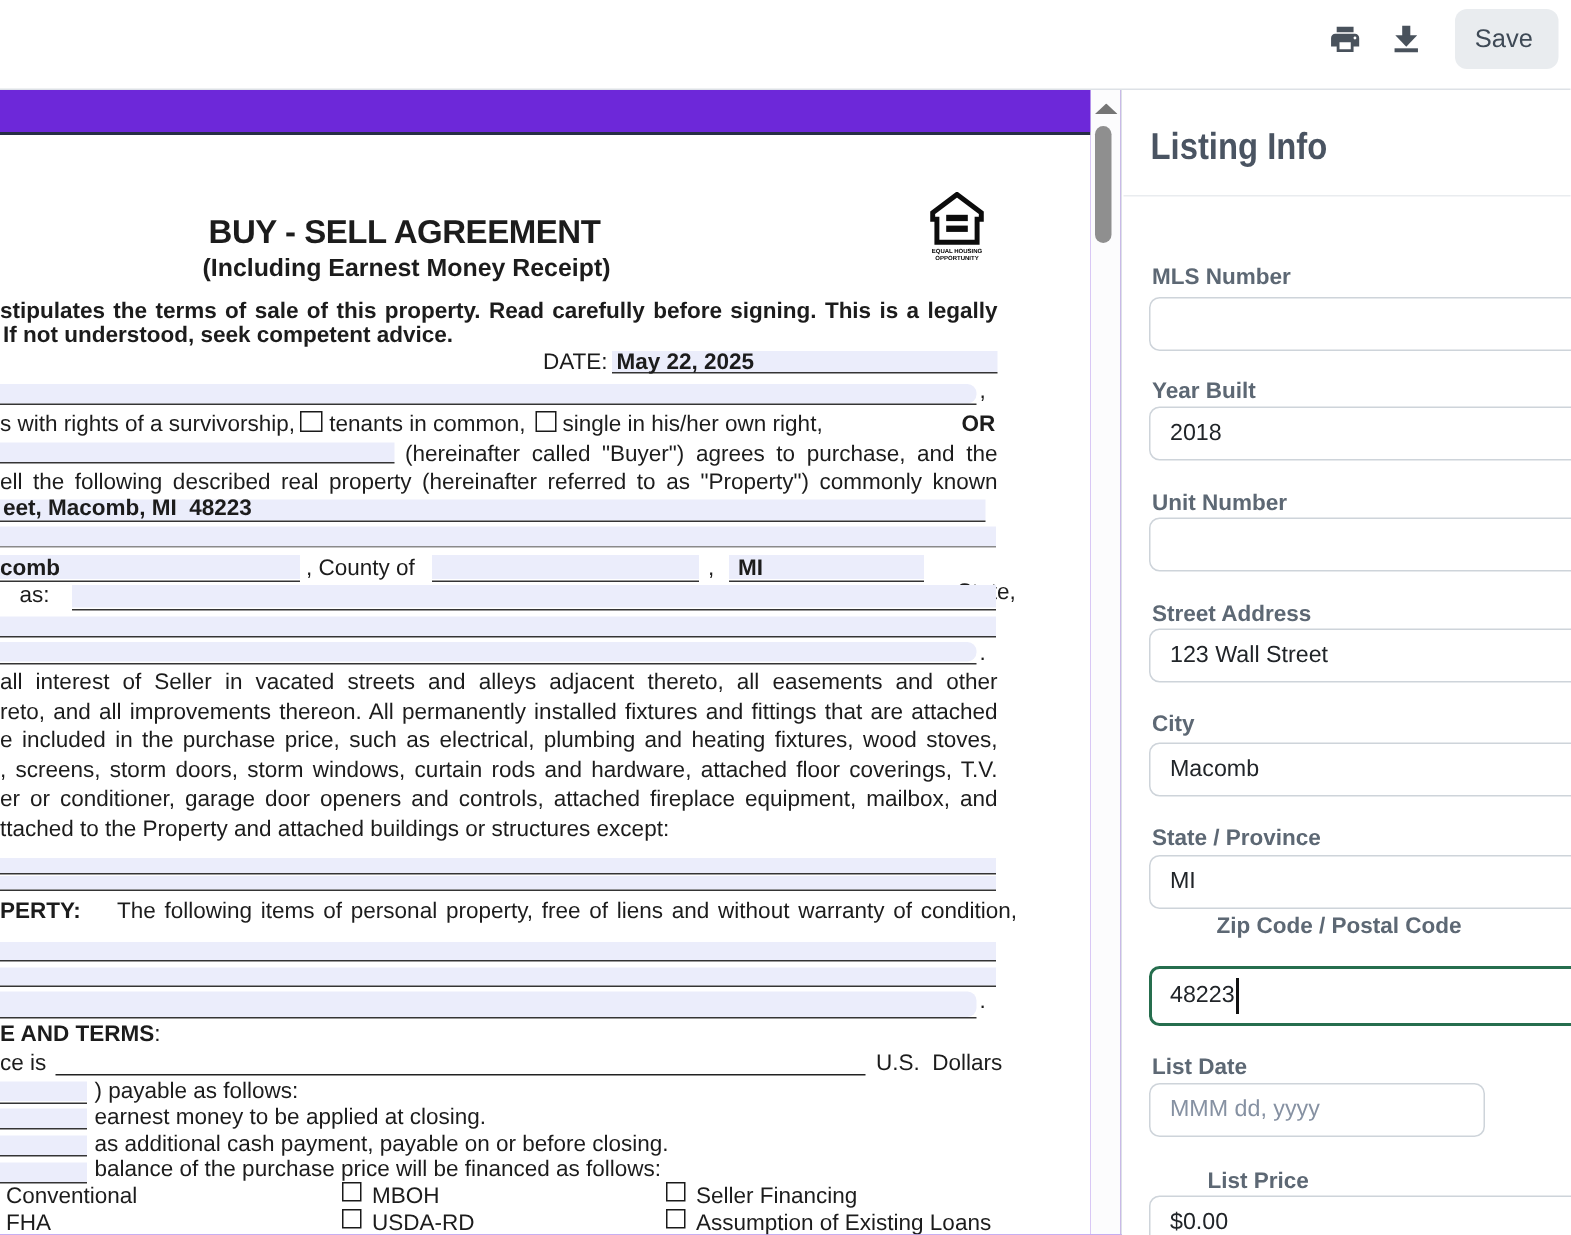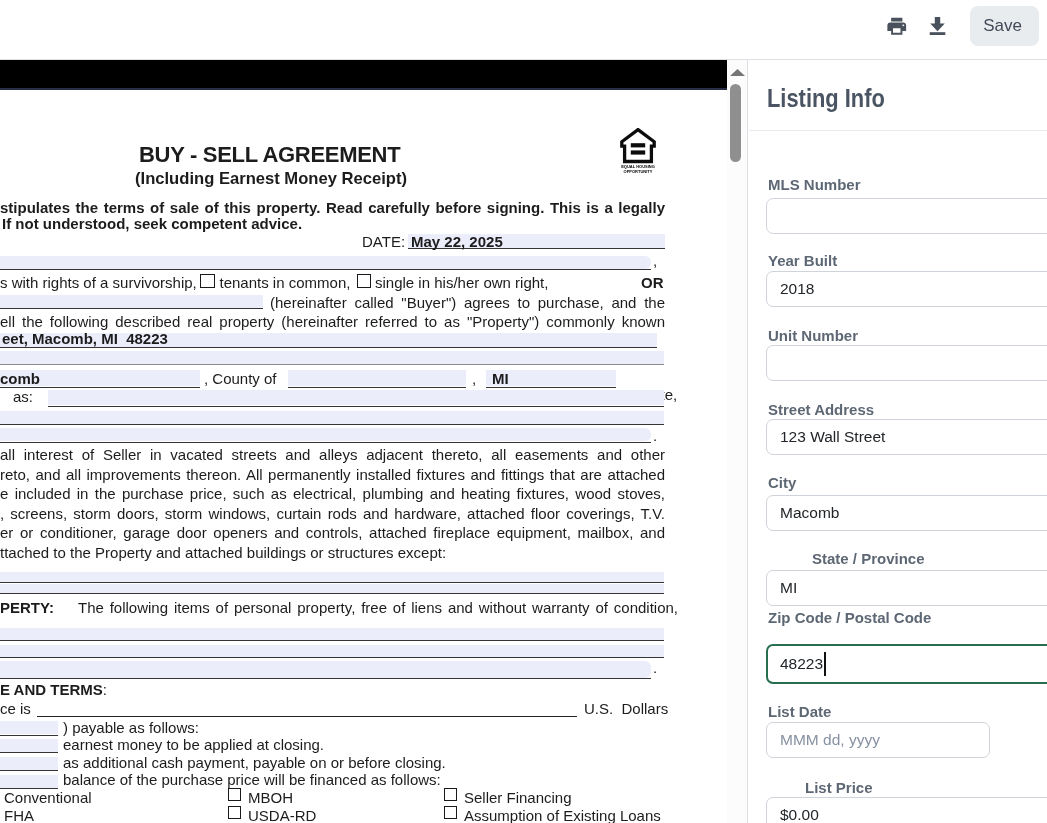--- a/index.html
+++ b/index.html
@@ -7,21 +7,21 @@
     font-family:"Liberation Sans", sans-serif; }
   .abs { position:absolute; }
   
   #header { position:absolute; left:0; top:0; width:1047px; height:59px; background:#fff; }
   #hdiv { position:absolute; left:0; top:59px; width:1047px; height:1px; background:#dde1e6; }
   #saveBtn { position:absolute; left:970px; top:6px; width:69px; height:40px;
     background:#e9ecef; border-radius:8px; color:#3f4a56; font-size:17px;
     display:flex; align-items:center; justify-content:center; padding-right:4px; }
   
   #docArea { position:absolute; left:0; top:60px; width:748px; height:763px;
-    background:#000000; overflow:hidden; }
+    background:#6d28d9; overflow:hidden; }
   #page { position:absolute; left:0; top:28px; width:727px; height:735px;
     background:#fff; border-top:2px solid #272e45; overflow:hidden;
     color:#1c1c1c; font-size:15px; }
   #vdiv { position:absolute; left:747px; top:60px; width:1px; height:763px; background:#dde1e6; }
   
   #sbTrack { position:absolute; left:727px; top:0px; width:20px; height:763px; background:#fcfcfd; }
   #sbThumb { position:absolute; left:730px; top:84px; width:11px; height:78px;
     background:#8f8f8f; border-radius:5.5px; }
   
   .ln { position:absolute; white-space:nowrap; line-height:15px; }
@@ -193,23 +193,23 @@
 
 <div class="flabel" style="top:326.5px;">Unit Number</div>
 <div class="finput" style="top:345px;"></div>
 
 <div class="flabel" style="top:400.5px;text-align:center;">Street Address</div>
 <div class="finput" style="top:419px;">123 Wall Street</div>
 
 <div class="flabel" style="top:474px;">City</div>
 <div class="finput" style="top:495px;">Macomb</div>
 
-<div class="flabel" style="top:549.5px;margin-left:44px;">State / Province</div>
+<div class="flabel" style="top:549.5px;">State / Province</div>
 <div class="finput" style="top:570px;">MI</div>
 
-<div class="flabel" style="top:609px;">Zip Code / Postal Code</div>
+<div class="flabel" style="top:609px;margin-left:43px;">Zip Code / Postal Code</div>
 <div class="finput" style="top:644px; height:40px; border:2px solid #266e4e; padding-left:12px;">48223<span style="display:inline-block;width:1.5px;height:24px;background:#111;margin-left:1px;"></span></div>
 
 <div class="flabel" style="top:702.5px;">List Date</div>
 <div class="finput" style="top:722px; width:224px; color:#8691a2;">MMM dd, yyyy</div>
 
 <div class="flabel" style="top:778.5px;margin-left:37px;">List Price</div>
 <div class="finput" style="top:797px;">$0.00</div>
 
 </body></html>

